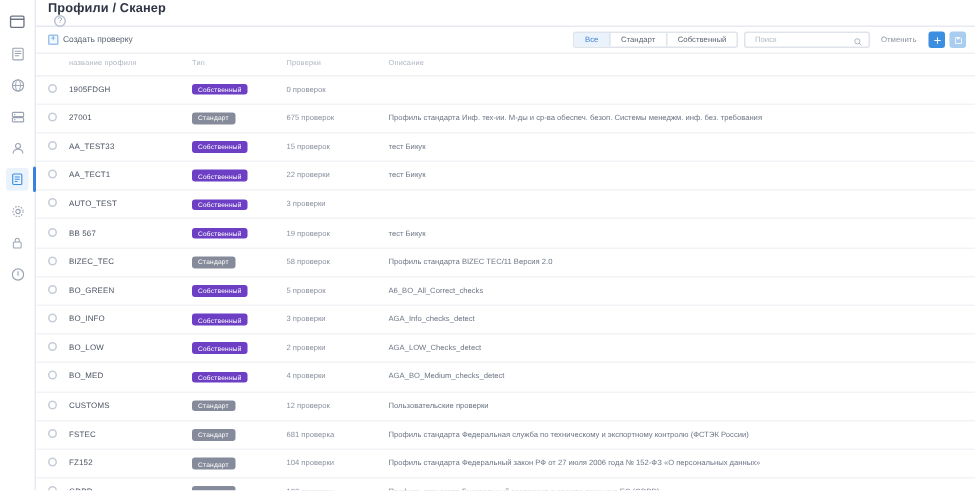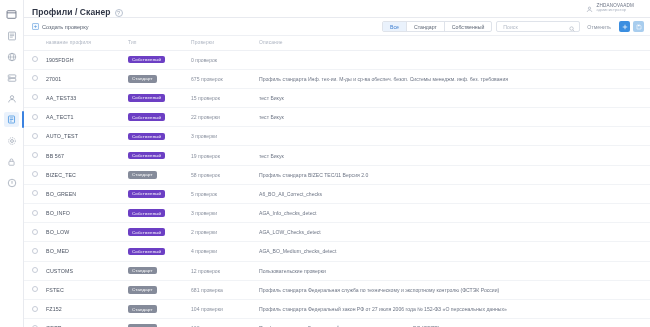--- a/index.html
+++ b/index.html
@@ -39,23 +39,24 @@
   }
   .glyph-bg { display: flex; align-items: center; justify-content: center; }
 
   
   .content { flex: 1 1 auto; display: flex; flex-direction: column; min-width: 0; }
 
   
   .topbar {
     height: 18px; min-height: 18px;
     border-bottom: 1px solid #e8eaef;
-    display: flex; align-items: flex-end;
+    display: flex; align-items: flex-start;
     padding: 0 16px 0 8px;
     background: #fff;
+    flex-direction: column;
   }
   .page-title {
     font-size: 8.5px; font-weight: bold; color: #2f3545;
     letter-spacing: .1px; white-space: nowrap;
   }
   .help-icon {
     margin-left: 4px; width: 8px; height: 8px; border-radius: 50%;
     border: 1px solid #b9c2d0; color: #9aa4b4;
     font-size: 5.5px; line-height: 6px; text-align: center;
     display: inline-block;

